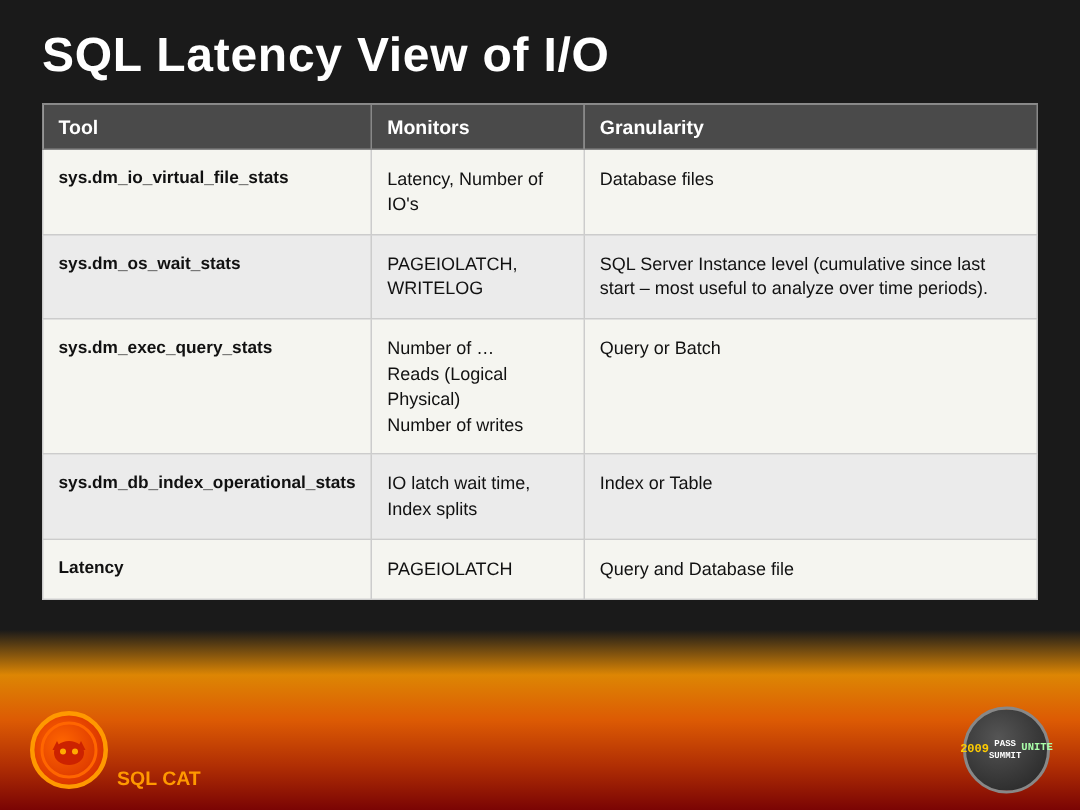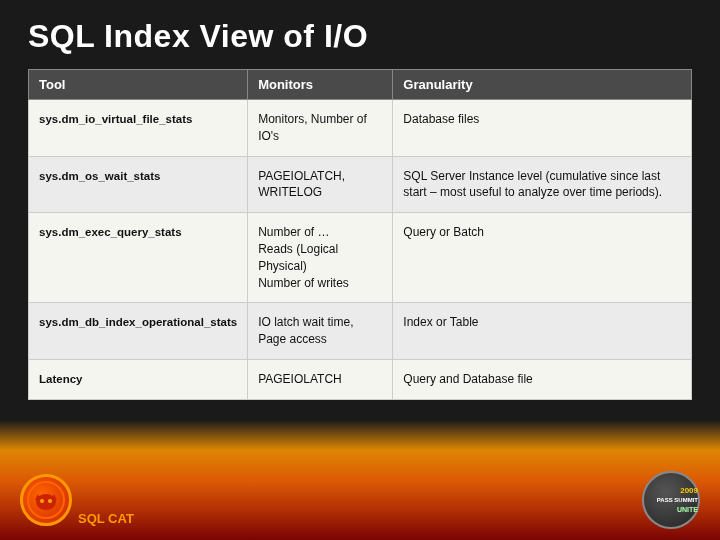--- a/index.html
+++ b/index.html
@@ -135,28 +135,29 @@
       gap: 2px;
     }
 
     .badge-circle {
       width: 58px;
       height: 58px;
       border-radius: 50%;
       background: radial-gradient(circle at 40% 35%, #555, #222);
       border: 2px solid #888;
       display: flex;
-      flex-direction: column;
-      align-items: flex-end;
+      flex-direction: row;
+      align-items: center;
       justify-content: center;
       font-size: 6px;
       color: white;
       font-weight: bold;
       text-align: center;
       line-height: 1.3;
+      font-family: Liberation Mono, monospace;
     }
 
     .badge-circle .year {
       font-size: 8px;
       color: #ffcc00;
     }
 
     .pass-logo {
       display: flex;
       flex-direction: column;
@@ -181,49 +182,49 @@
       font-weight: bold;
       margin-top: 2px;
     }
   </style>
 </head>
 <body>
 
 <div class="bg-flame"></div>
 
 <div class="content-wrapper">
-  <h1 class="page-title">SQL Index View of I/O</h1>
+  <h1 class="page-title">SQL Latency View of I/O</h1>
 
   <table>
     <thead>
       <tr>
         <th>Tool</th>
         <th>Monitors</th>
         <th>Granularity</th>
       </tr>
     </thead>
     <tbody id="table-body">
     <tr>
           <td>sys.dm_io_virtual_file_stats</td>
-          <td>Monitors, Number of IO's</td>
+          <td>Latency, Number of IO's</td>
           <td>Database files</td>
         </tr>
         <tr>
           <td>sys.dm_os_wait_stats</td>
           <td>PAGEIOLATCH, WRITELOG</td>
           <td>SQL Server Instance level (cumulative since last start – most useful to analyze over time periods).</td>
         </tr>
         <tr>
           <td>sys.dm_exec_query_stats</td>
           <td>Number of …<br>Reads (Logical Physical)<br>Number of writes</td>
           <td>Query or Batch</td>
         </tr>
         <tr>
           <td>sys.dm_db_index_operational_stats</td>
-          <td>IO latch wait time, Page access</td>
+          <td>IO latch wait time, Index splits</td>
           <td>Index or Table</td>
         </tr>
         <tr>
           <td>Latency</td>
           <td>PAGEIOLATCH</td>
           <td>Query and Database file</td>
         </tr>
       </tbody>
   </table>
 </div>

